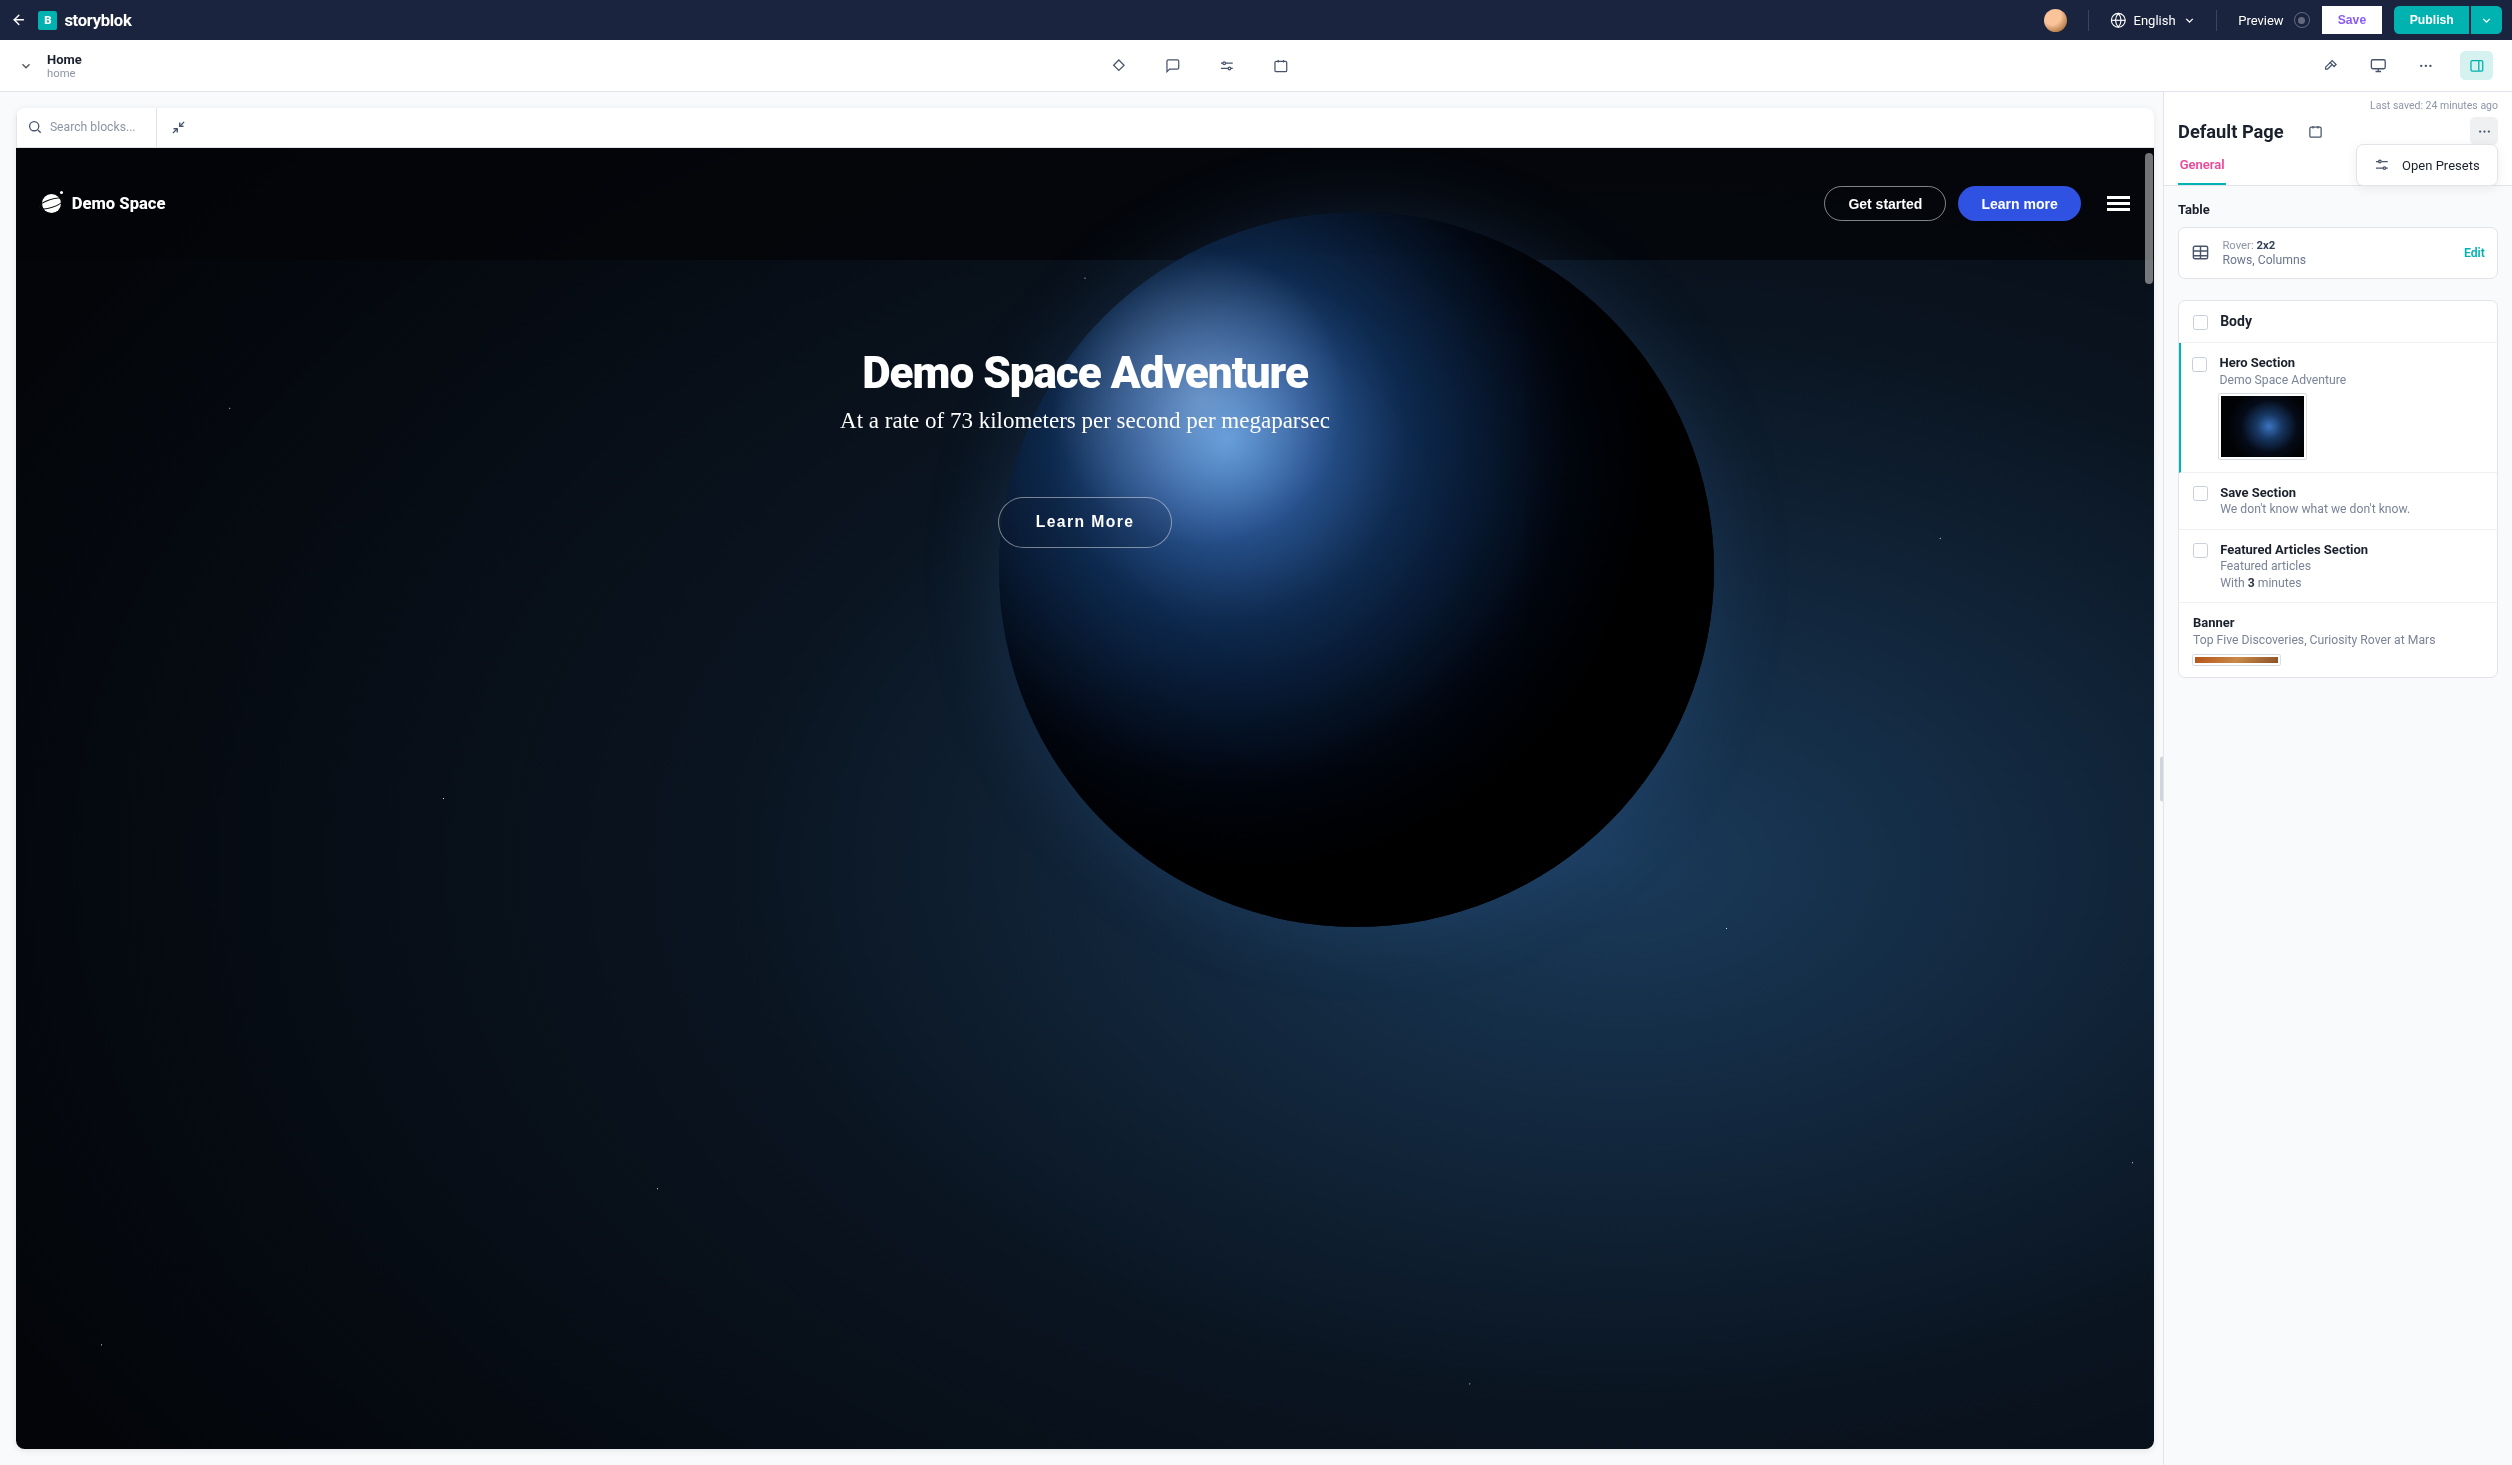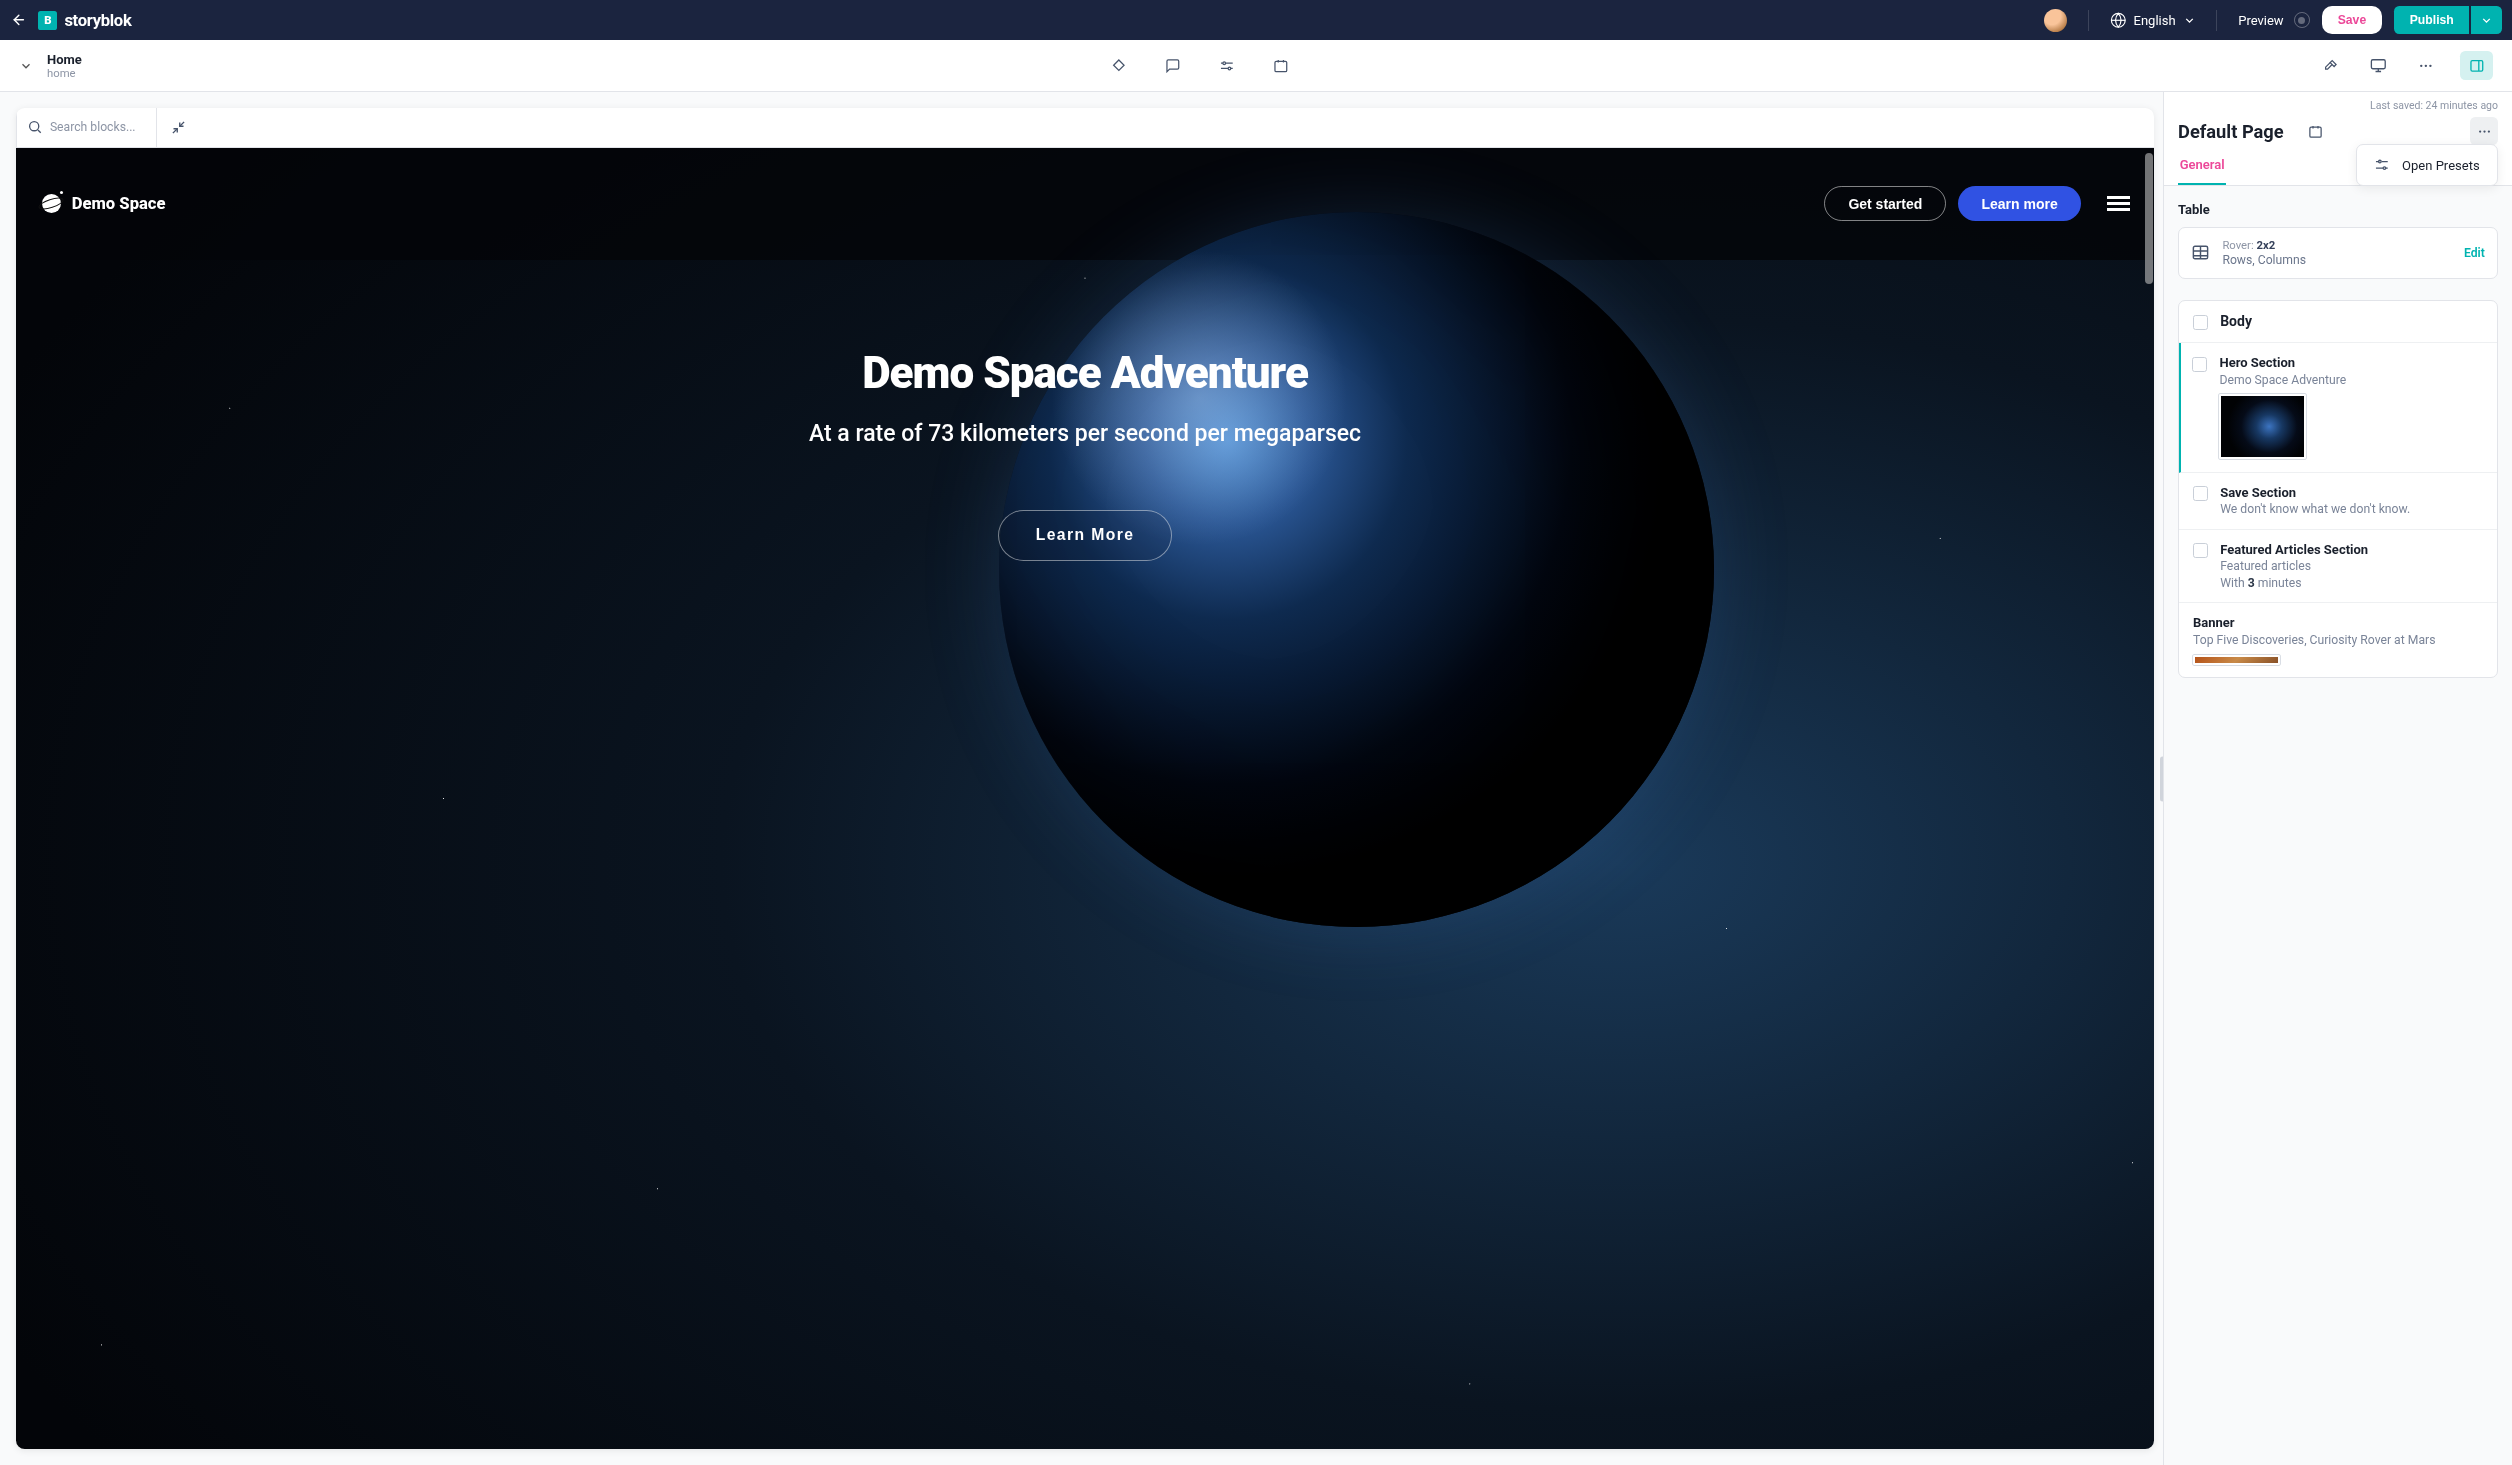--- a/index.html
+++ b/index.html
@@ -11,21 +11,21 @@
 .logo-wrap { display: flex; align-items: center; gap: 7px; }
 .logo-mark { width: 19px; height: 19px; background: #00b3b0; border-radius: 2.6px; display: flex; align-items: center; justify-content: center; color: #fff; font-weight: 900; font-size: 11.3px; }
 .logo-text { color: #fff; font-weight: 700; font-size: 16.6px; letter-spacing: -0.3px; }
 .top-spacer { flex: 1; }
 .avatar { width: 23px; height: 23px; border-radius: 50%; background: radial-gradient(circle at 35% 30%, #f9c49a 40%, #b0753f 80%); }
 .top-divider { width: 0.9px; height: 21px; background: rgba(255,255,255,0.15); margin: 0 8.7px; }
 .lang-selector { display: flex; align-items: center; gap: 7px; color: #fff; font-size: 13px; cursor: pointer; }
 .preview-wrap { display: flex; align-items: center; gap: 10.5px; color: #fff; font-size: 13px; }
 .radio-dot { width: 15.7px; height: 15.7px; border-radius: 50%; border: 1.7px solid rgba(255,255,255,0.32); display: flex; align-items: center; justify-content: center; }
 .radio-dot-inner { width: 7px; height: 7px; border-radius: 50%; background: rgba(255,255,255,0.32); }
-.btn-save { background: #fff; color: #ec4899; border: none; padding: 7px 15.7px; border-radius: 10px; font-weight: 600; font-size: 12.2px; cursor: pointer; }
+.btn-save { background: #fff; color: #8b5cf6; border: none; padding: 7px 15.7px; border-radius: 0; font-weight: 600; font-size: 12.2px; cursor: pointer; }
 .btn-publish-grp { display: flex; gap: 1.7px; }
 .btn-publish { background: #00b3b0; color: #fff; border: none; padding: 7px 15.7px; border-radius: 5.2px 0 0 5.2px; font-weight: 600; font-size: 12.2px; cursor: pointer; }
 .btn-publish-dd { background: #00b3b0; color: #fff; border: none; padding: 7px 8.7px; border-radius: 0 5.2px 5.2px 0; cursor: pointer; display: flex; align-items: center; }
 
 
 .subbar { height: 52px; background: #fff; border-bottom: 0.9px solid #e2e4e9; display: flex; align-items: center; padding: 0 19px; }
 .crumb-toggle { margin-right: 14px; color: #555; cursor: pointer; }
 .crumb-text { display: flex; flex-direction: column; }
 .crumb-title { font-weight: 700; font-size: 13px; }
 .crumb-slug { font-size: 11.3px; color: #8d95a5; }
@@ -70,21 +70,21 @@
               radial-gradient(0.9px 0.9px at 30% 80%, #fff, transparent),
               radial-gradient(0.9px 0.9px at 50% 10%, #fff, transparent),
               radial-gradient(0.9px 0.9px at 80% 60%, #fff, transparent),
               radial-gradient(0.9px 0.9px at 20% 50%, #fff, transparent),
               radial-gradient(0.9px 0.9px at 90% 30%, #fff, transparent),
               radial-gradient(0.9px 0.9px at 4% 92%, #fff, transparent),
               radial-gradient(0.9px 0.9px at 68% 95%, #fff, transparent),
               radial-gradient(0.9px 0.9px at 99% 78%, #fff, transparent);
 }
 .hero-title { position: relative; color: #fff; font-size: 44px; font-weight: 900; letter-spacing: -1px; z-index: 2; }
-.hero-sub { position: relative; color: #fff; font-size: 23px; font-weight: 500; margin-top: 21px; z-index: 2; }
+.hero-sub { position: relative; color: #fff; font-size: 23px; font-weight: 500; margin-top: 9px; z-index: 2; font-family: Liberation Serif, serif; }
 .hero-btn { position: relative; margin-top: 63px; border: 0.9px solid rgba(255,255,255,0.45); background: rgba(20,30,50,0.15); color: #fff; padding: 15.7px 37px; border-radius: 871px; font-size: 15.7px; font-weight: 600; letter-spacing: 1.4px; cursor: pointer; z-index: 2; }
 .resize-right { position: absolute; right: -1.7px; top: 50%; width: 4.4px; height: 45px; background: #d0d4db; border-radius: 2.6px; transform: translateY(-50%); cursor: ew-resize; }
 
 
 .sidebar { width: 349px; border-left: 0.9px solid #e2e4e9; background: #fff; display: flex; flex-direction: column; position: relative; }
 .last-saved { text-align: right; font-size: 10.5px; color: #8d95a5; padding: 7px 14px 0; }
 .sidebar-header { display: flex; align-items: center; gap: 18px; padding: 5.2px 14px 0; }
 .sidebar-title { font-size: 18.3px; font-weight: 700; }
 .sb-icon-btn { width: 28px; height: 28px; border-radius: 5.2px; display: flex; align-items: center; justify-content: center; color: #47546b; cursor: pointer; }
 .sb-icon-btn.filled { background: #eef0f2; }

